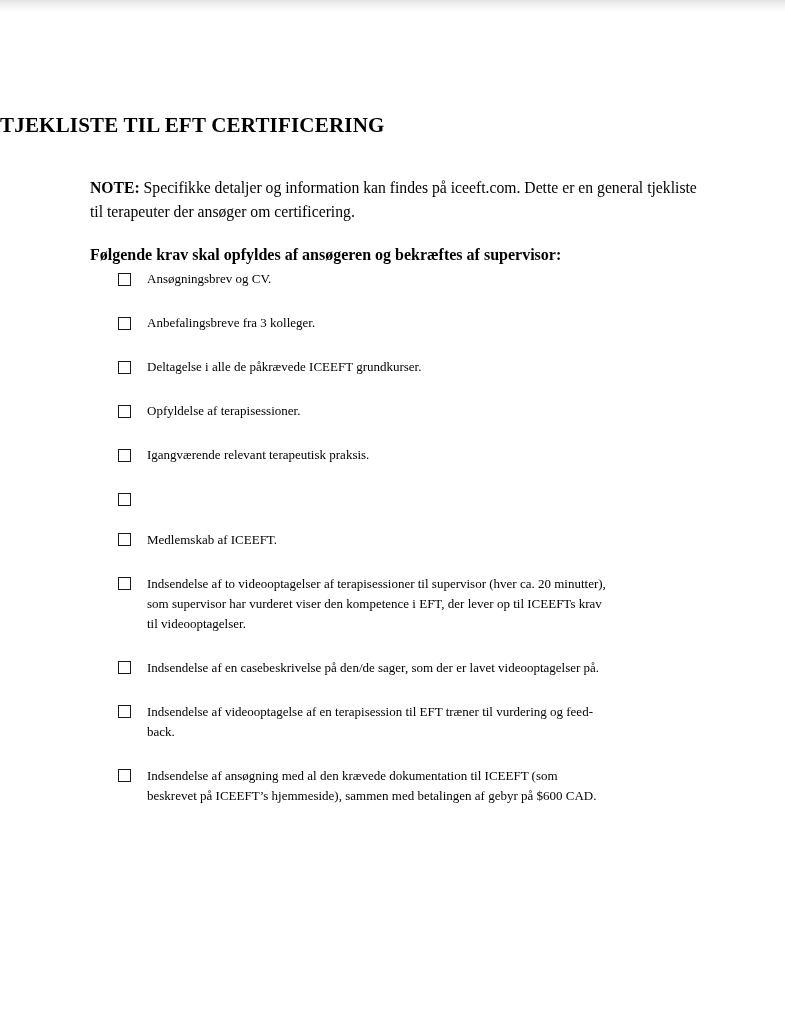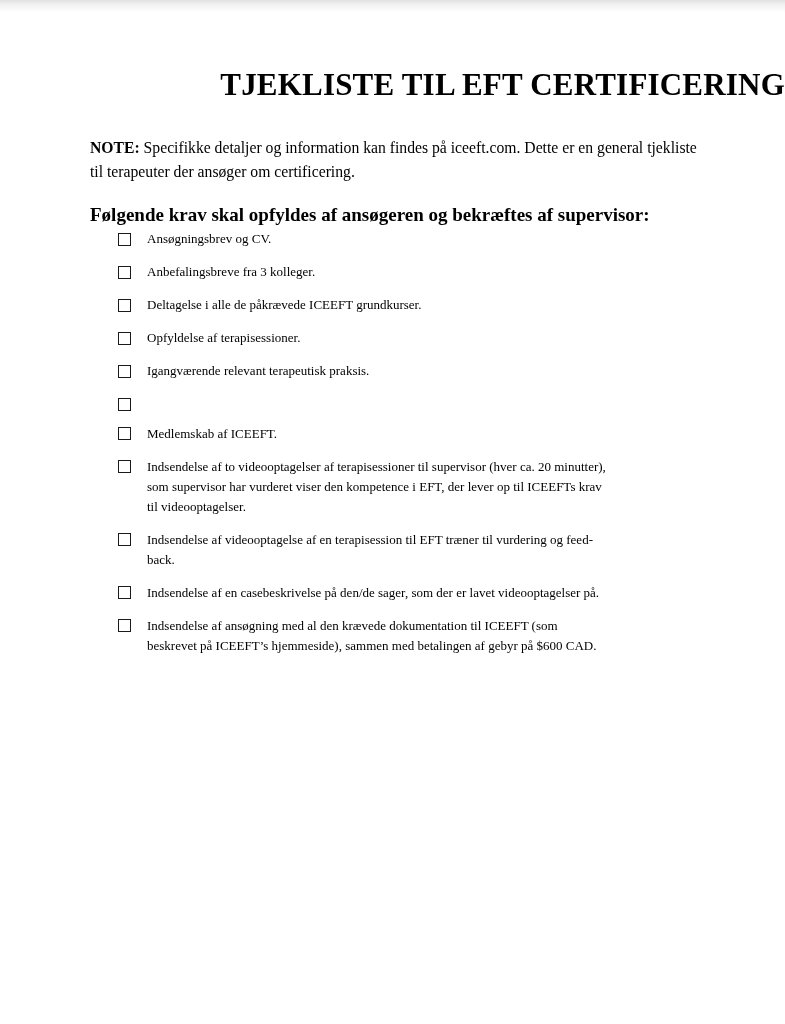--- a/index.html
+++ b/index.html
@@ -19,49 +19,49 @@
   .top-shade {
     position: absolute;
     top: 0; left: 0;
     width: 100%;
     height: 13px;
     background: linear-gradient(180deg, #e2e2e2 0%, #f3f3f3 40%, #ffffff 100%);
     pointer-events: none;
   }
   .doc-title {
     margin: 0;
-    padding-top: 72px;
-    text-align: right;
-    font-size: 31px;
+    padding-top: 112px;
+    text-align: left;
+    font-size: 21px;
     line-height: 26px;
     font-weight: bold;
     letter-spacing: 0.2px;
   }
   .note {
     margin: 38px 78px 0 90px;
     font-size: 15.7px;
     line-height: 24px;
     white-space: pre-line;
   }
   .note .note-label { font-weight: bold; }
   .requirements-heading {
     margin: 21px 78px 0 90px;
-    font-size: 19px;
+    font-size: 16px;
     line-height: 20px;
     font-weight: bold;
   }
   ul.checklist {
     list-style: none;
     margin: 0 40px 0 90px;
     padding: 0;
   }
   .check-item {
     display: flex;
     align-items: flex-start;
-    margin-top: 13px;
+    margin-top: 24px;
   }
   .check-item:first-child { margin-top: 4px; }
   .checkbox {
     flex: 0 0 auto;
     width: 11px;
     height: 11px;
     border: 1.4px solid #1a1a1a;
     background: #ffffff;
     margin: 3.5px 0 0 28px;
   }
@@ -114,26 +114,26 @@
         <span class="item-text">Medlemskab af ICEEFT.</span>
       </li>
     <li class="check-item">
         <span class="checkbox"></span>
         <span class="item-text">Indsendelse af to videooptagelser af terapisessioner til supervisor (hver ca. 20 minutter),
 som supervisor har vurderet viser den kompetence i EFT, der lever op til ICEEFTs krav
 til videooptagelser.</span>
       </li>
     <li class="check-item">
         <span class="checkbox"></span>
-        <span class="item-text">Indsendelse af videooptagelse af en terapisession til EFT træner til vurdering og feed-
-back.</span>
+        <span class="item-text">Indsendelse af en casebeskrivelse på den/de sager, som der er lavet videooptagelser på.</span>
       </li>
     <li class="check-item">
         <span class="checkbox"></span>
-        <span class="item-text">Indsendelse af en casebeskrivelse på den/de sager, som der er lavet videooptagelser på.</span>
+        <span class="item-text">Indsendelse af videooptagelse af en terapisession til EFT træner til vurdering og feed-
+back.</span>
       </li>
     <li class="check-item">
         <span class="checkbox"></span>
         <span class="item-text">Indsendelse af ansøgning med al den krævede dokumentation til ICEEFT (som
 beskrevet på ICEEFT’s hjemmeside), sammen med betalingen af gebyr på $600 CAD.</span>
       </li>
   </ul>
 </div>
 
 </body></html>

